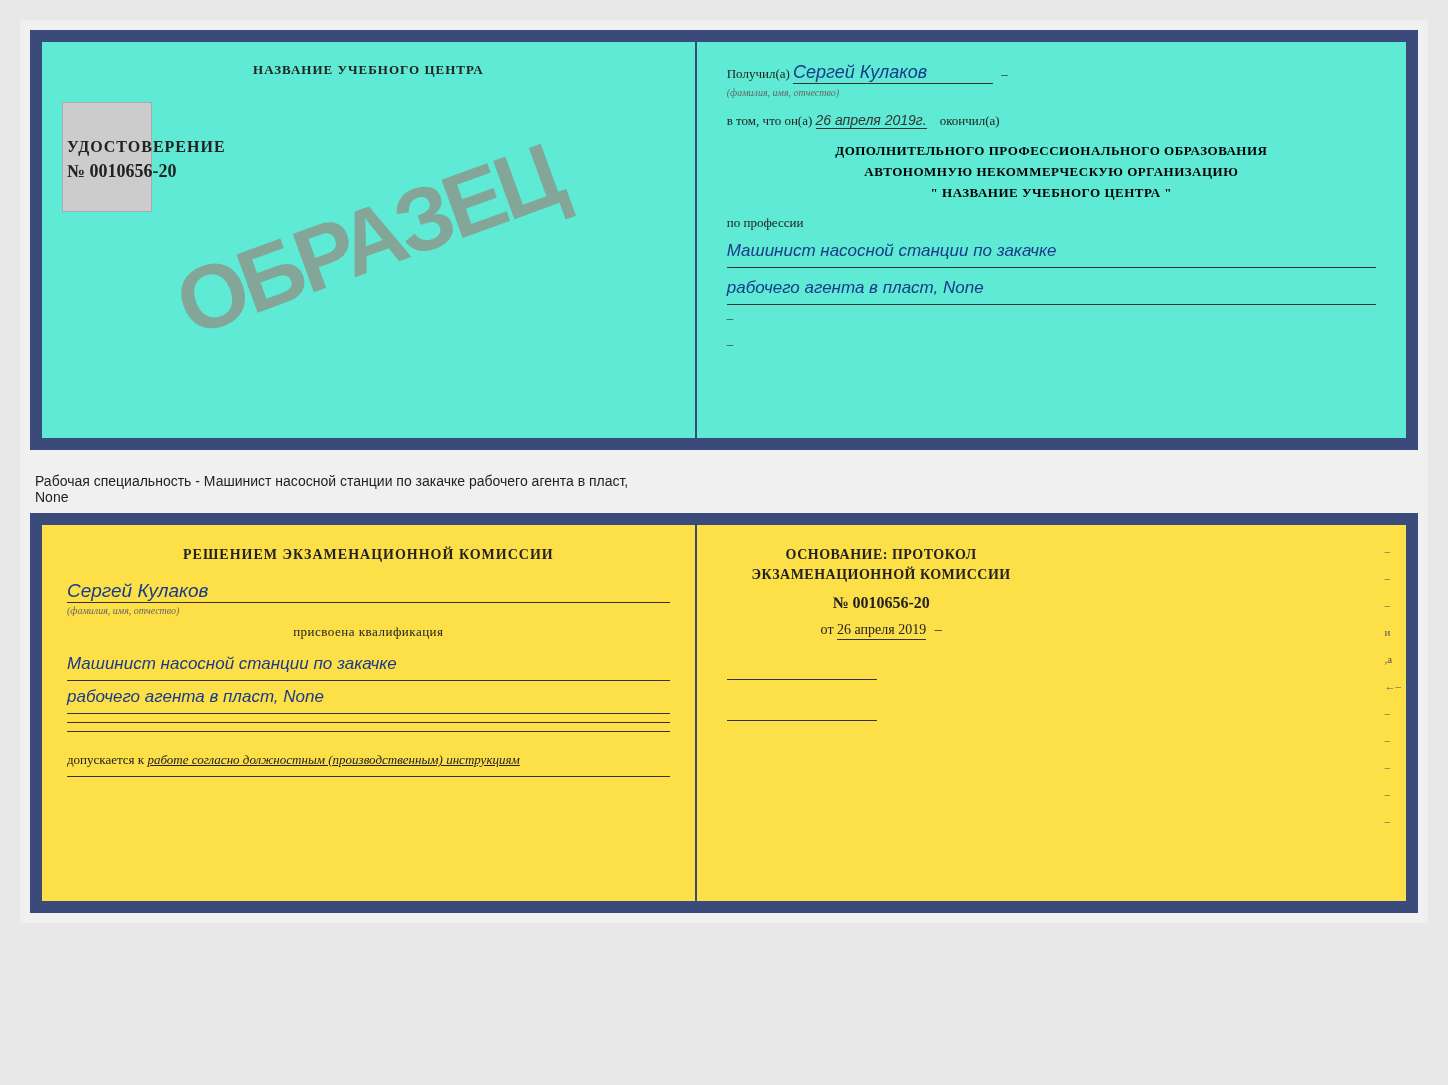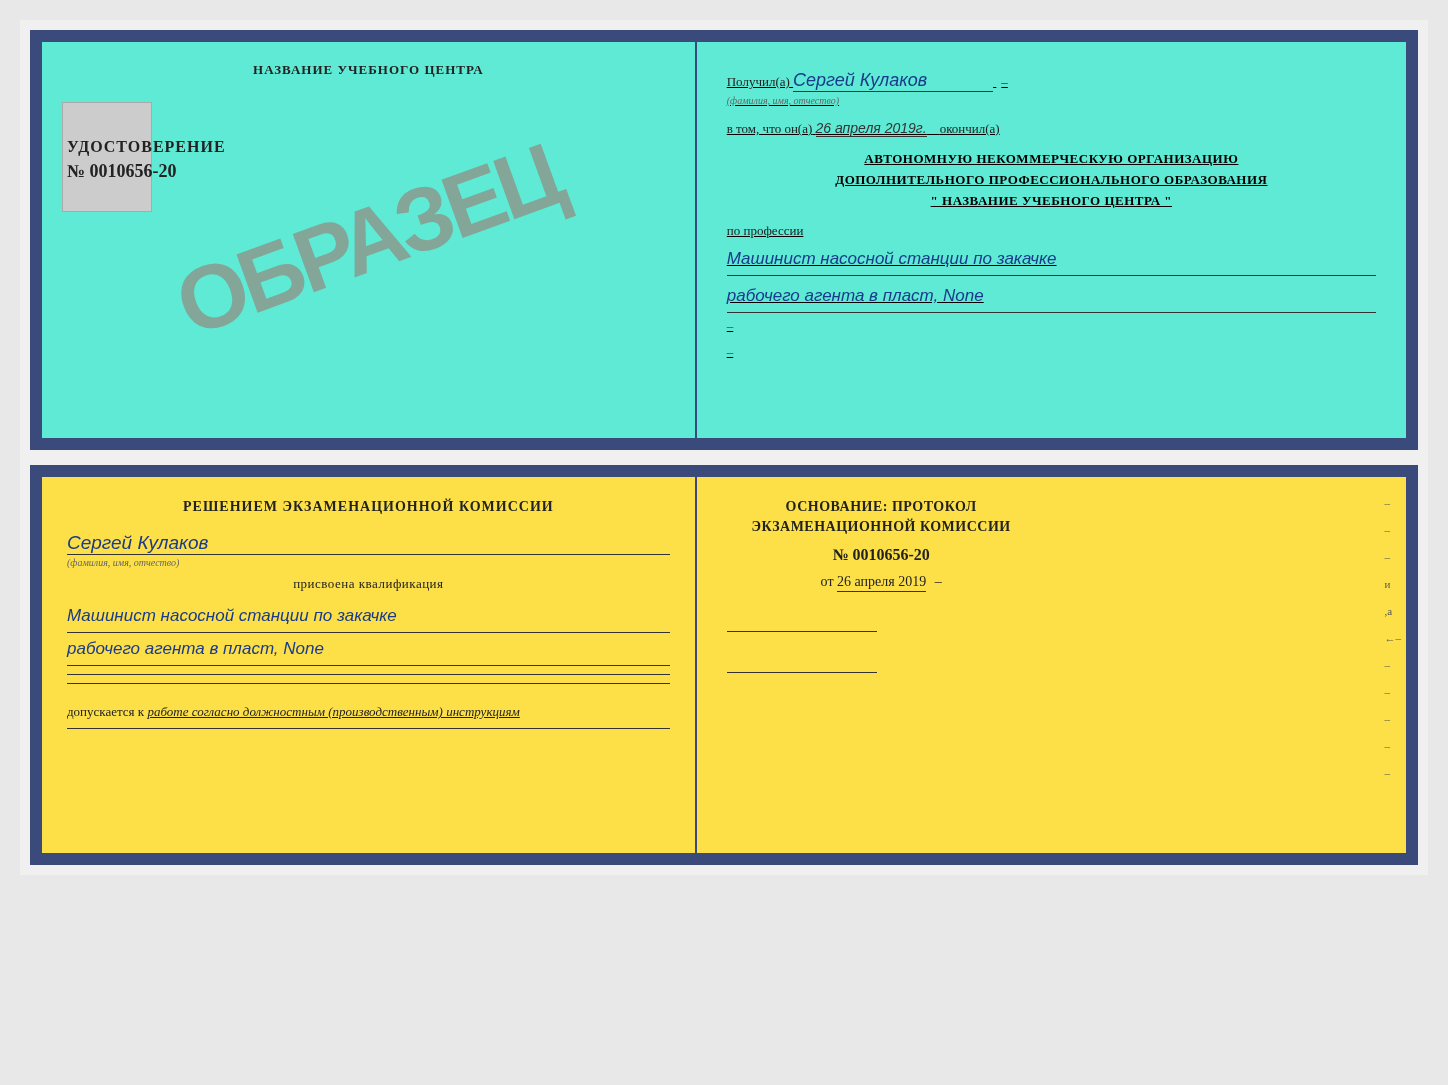--- a/index.html
+++ b/index.html
@@ -29,22 +29,21 @@
     .top-doc-left {
       width: 48%;
       border-right: 2px solid #3a4a7a;
       padding: 20px 25px;
       position: relative;
       overflow: hidden;
     }
 
     .top-doc-right {
       width: 52%;
-      padding: 28px 30px;
-      text-decoration: underline;
+      padding: 20px 30px;
     }
 
     
     .center-title {
       text-align: center;
       font-size: 13px;
       font-weight: bold;
       letter-spacing: 1px;
       color: #222;
       margin-bottom: 10px;
@@ -348,36 +347,40 @@
       </div>
 
       <div class="field-row">
         <span class="field-label">в том, что он(а)</span>
         <span class="date-handwritten">26 апреля 2019г.</span>
         &nbsp;&nbsp;
         <span class="field-label">окончил(а)</span>
       </div>
 
       <div class="org-block">
+        <div>ДОПОЛНИТЕЛЬНОГО ПРОФЕССИОНАЛЬНОГО ОБРАЗОВАНИЯ</div>
         <div>АВТОНОМНУЮ НЕКОММЕРЧЕСКУЮ ОРГАНИЗАЦИЮ</div>
-        <div>ДОПОЛНИТЕЛЬНОГО ПРОФЕССИОНАЛЬНОГО ОБРАЗОВАНИЯ</div>
         <div>" НАЗВАНИЕ УЧЕБНОГО ЦЕНТРА "</div>
       </div>
 
       <div class="profession-label">по профессии</div>
       <span class="profession-handwritten">Машинист насосной станции по закачке</span>
       <span class="profession-handwritten">рабочего агента в пласт, None</span>
 
       <div class="dash-lines">
         –<br>–
       </div>
     </div>
 
   </div>
 
+  <div class="description-text">
+    <div>Рабочая специальность - Машинист насосной станции по закачке рабочего агента в пласт,</div>
+    <div>None</div>
+  </div>
 
   <div class="bottom-doc">
 
     <div class="bottom-doc-left">
       <div class="commission-title">Решением экзаменационной комиссии</div>
 
       <span class="person-handwritten">Сергей Кулаков</span>
       <div class="fio-hint">(фамилия, имя, отчество)</div>
 
       <div class="prisvoena-text">присвоена квалификация</div>

